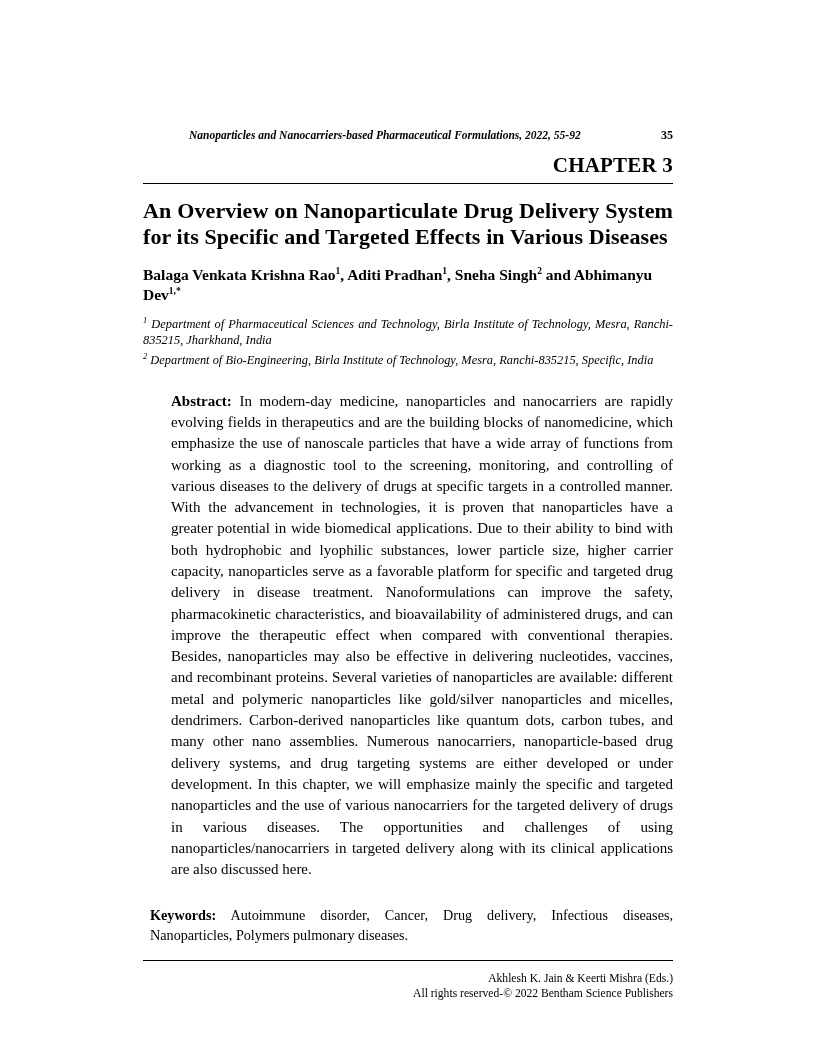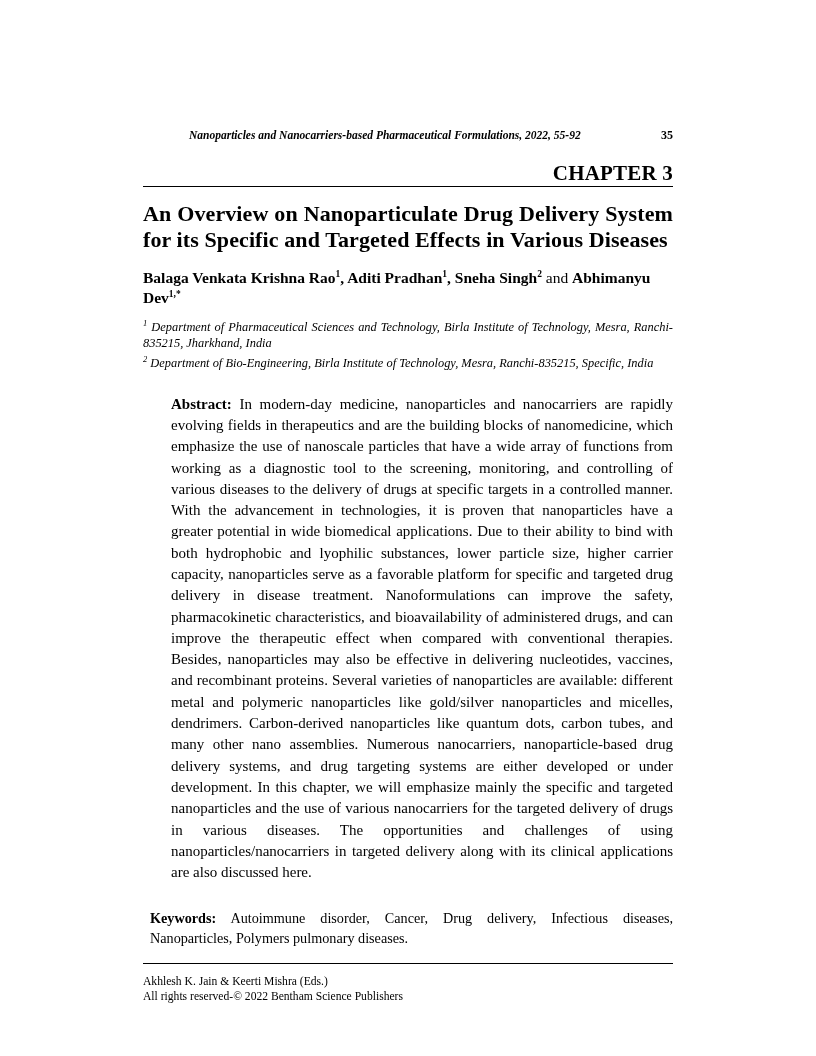--- a/index.html
+++ b/index.html
@@ -25,38 +25,39 @@
   }
 
   
   .runhead {
     display: flex;
     align-items: baseline;
     justify-content: space-between;
     font-size: 11.5px;
     font-style: italic;
     font-weight: bold;
-    margin-bottom: 18px;
+    margin-bottom: 10px;
     gap: 24px;
   }
   .runhead .rh-left {
     padding-left: 46px;
   }
   .runhead .rh-right {
     font-style: normal;
     font-weight: bold;
     font-size: 12px;
   }
 
   
   .chapter-label {
     text-align: right;
     font-size: 21px;
     font-weight: bold;
     letter-spacing: 0.2px;
+    margin-bottom: 5px;
   }
   .rule {
     border: none;
     border-top: 1.6px solid #000;
     margin: 0 0 14px 0;
   }
 
   
   .title {
     font-size: 22px;
@@ -75,21 +76,21 @@
     line-height: 1.28;
     margin: 0 0 10px 0;
     text-align: left;
   }
   .authors sup {
     font-size: 9.5px;
     vertical-align: super;
     font-weight: bold;
   }
   .authors .plain {
-    font-weight: normal;
+    font-weight: bold;
   }
 
   
   .affil {
     font-size: 12.4px;
     font-style: italic;
     line-height: 1.3;
     text-align: justify;
     margin: 0 0 3px 0;
   }
@@ -135,21 +136,21 @@
   }
   .corresp .bold {
     font-weight: bold;
   }
   .corresp sup {
     font-size: 8px;
     vertical-align: super;
   }
   .imprint {
     margin-top: 10px;
-    text-align: left;
+    text-align: right;
     font-size: 11.6px;
     line-height: 1.35;
   }
   .imprint .line2 {
     font-weight: normal;
   }
 </style>
 </head>
 <body>
 

